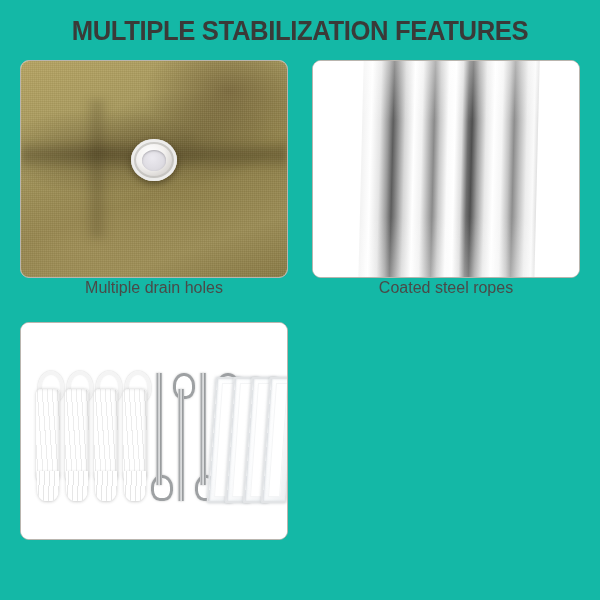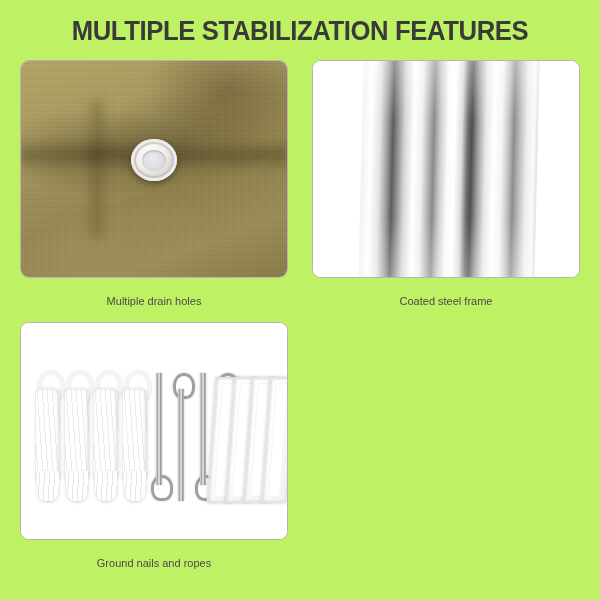--- a/index.html
+++ b/index.html
@@ -10,21 +10,21 @@
     width: 600px;
     height: 600px;
     background: #fcf7ec;
     font-family: "Liberation Sans", sans-serif;
     overflow: hidden;
   }
   .page {
     position: relative;
     width: 600px;
     height: 600px;
-    background: #bef264;
+    background: #14b8a6;
     box-sizing: border-box;
   }
 
   
   .title {
     position: absolute;
     top: 14px;
     left: 0;
     width: 600px;
     text-align: center;
@@ -62,22 +62,21 @@
     position: relative;
     width: 268px;
     height: 218px;
     border: 1px solid #b9b5ae;
     border-radius: 9px;
     background: #ffffff;
     overflow: hidden;
     box-sizing: border-box;
   }
   .caption {
-    margin-top: 13px;
-    font-size: 11px;
+    font-size: 16px;
     line-height: 20px;
     color: #4a4a48;
     text-align: center;
     font-family: "Liberation Sans", sans-serif;
   }
 
   
   .fabric {
     position: absolute;
     inset: 0;
@@ -299,21 +298,21 @@
       </div>
       <div class="caption">Multiple drain holes</div>
     </div>
 
     <div class="cell">
       <div class="panel">
         <div class="poles-bg"></div>
         <div class="poles"></div>
         <div class="poles-sheen"></div>
       </div>
-      <div class="caption">Coated steel frame</div>
+      <div class="caption">Coated steel ropes</div>
     </div>
 
     <div class="cell">
       <div class="panel">
         <div class="kit"></div>
 
           <div class="rope" style="left:14px;">
             <div class="rope-loop"></div>
             <div class="rope-body"></div>
             <div class="rope-tails"></div>
@@ -357,18 +356,17 @@
           <div class="frame" style="left:208px;">
             <div class="frame-inner"></div>
           </div>
           <div class="frame" style="left:226px;">
             <div class="frame-inner"></div>
           </div>
           <div class="frame" style="left:244px;">
             <div class="frame-inner"></div>
           </div>
       </div>
-      <div class="caption">Ground nails and ropes</div>
     </div>
 
 
   </div>
 </div>
 
 </body></html>

